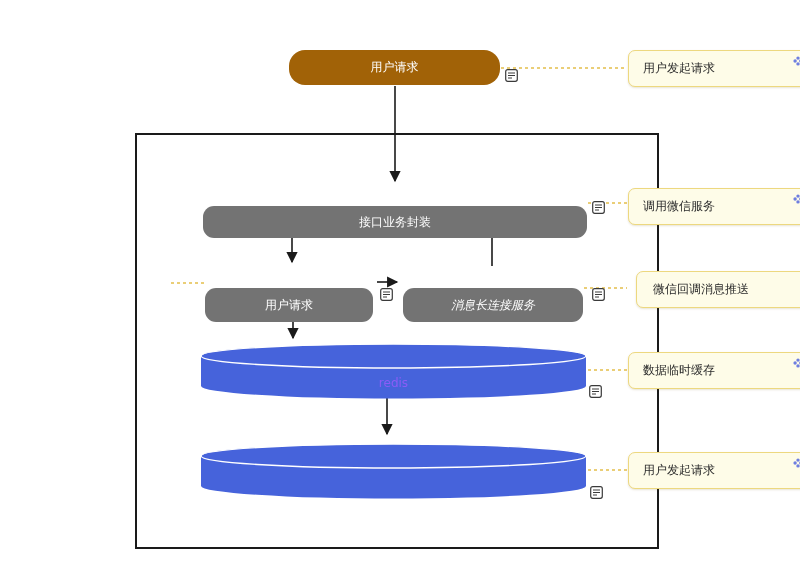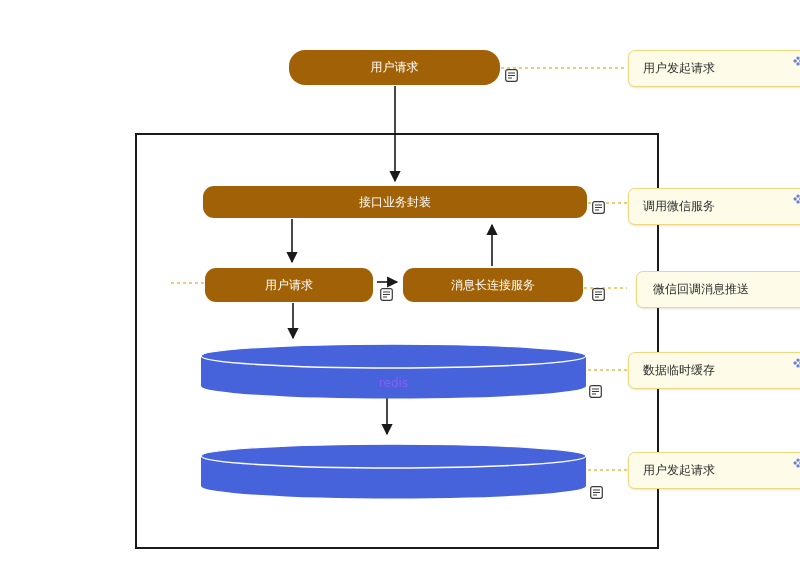--- a/index.html
+++ b/index.html
@@ -10,21 +10,21 @@
   .boundary{
     position:absolute;left:135px;top:133px;width:520px;height:412px;
     border:2px solid #1a1a1a;background:transparent;z-index:1;
   }
   .overlay{position:absolute;left:0;top:0;z-index:2;pointer-events:none;}
   .node{
     position:absolute;display:flex;align-items:center;justify-content:center;
     color:#ffffff;font-size:12px;z-index:3;box-sizing:border-box;cursor:pointer;
   }
   .node-blue{background:#a16207;border-radius:16px;}
-  .node-orange{background:#a16207;border-radius:11px;}
+  .node-orange{background:#737373;border-radius:11px;margin-top:20px;}
   .cylinder{position:absolute;z-index:3;cursor:pointer;}
   .cylinder svg{display:block;}
   .cyl-label{
     position:absolute;left:0;right:0;bottom:9px;text-align:center;
     color:#8b5cf6;font-size:12px;z-index:4;
   }
   .annotation{
     position:absolute;width:184px;height:37px;box-sizing:border-box;
     background:#FEFCE8;border:1px solid #EDD87F;border-radius:7px;
     display:flex;align-items:center;padding-left:14px;z-index:3;cursor:pointer;
@@ -73,21 +73,21 @@
   </div>
 
   <div class="node node-orange" style="left:203px;top:186px;width:384px;height:32px;">
     <span class="node-label">接口业务封装</span>
   </div>
 
   <div class="node node-orange" style="left:205px;top:268px;width:168px;height:34px;">
     <span class="node-label">用户请求</span>
   </div>
 
-  <div class="node node-orange" style="left:403px;top:268px;width:180px;height:34px;">
+  <div class="node node-orange" style="left:403px;top:268px;width:180px;height:34px;font-style:italic;">
     <span class="node-label">消息长连接服务</span>
   </div>
 
   <div class="cylinder" style="left:200px;top:343px;width:387px;height:56px;">
     <svg width="387" height="56" viewBox="0 0 387 56">
       <path d="M1 13 L1 43 A192.5 12.5 0 0 0 386 43 L386 13 Z" fill="#4663DB"></path>
       <ellipse cx="193.5" cy="13" rx="192.5" ry="12" fill="#4663DB" stroke="#ffffff" stroke-width="1.4"></ellipse>
     </svg>
     <span class="cyl-label">redis</span>
   </div>

